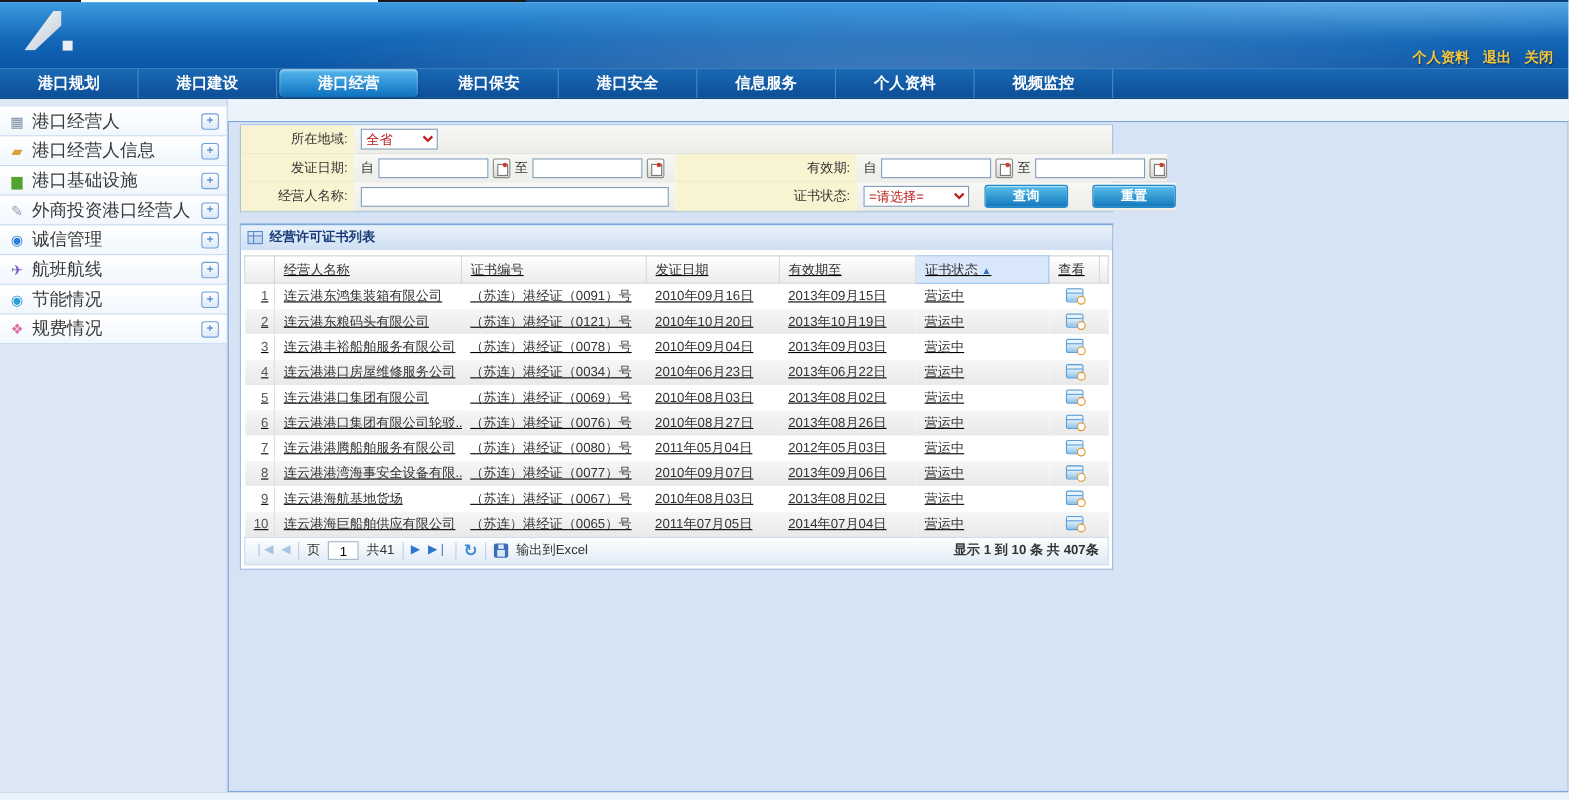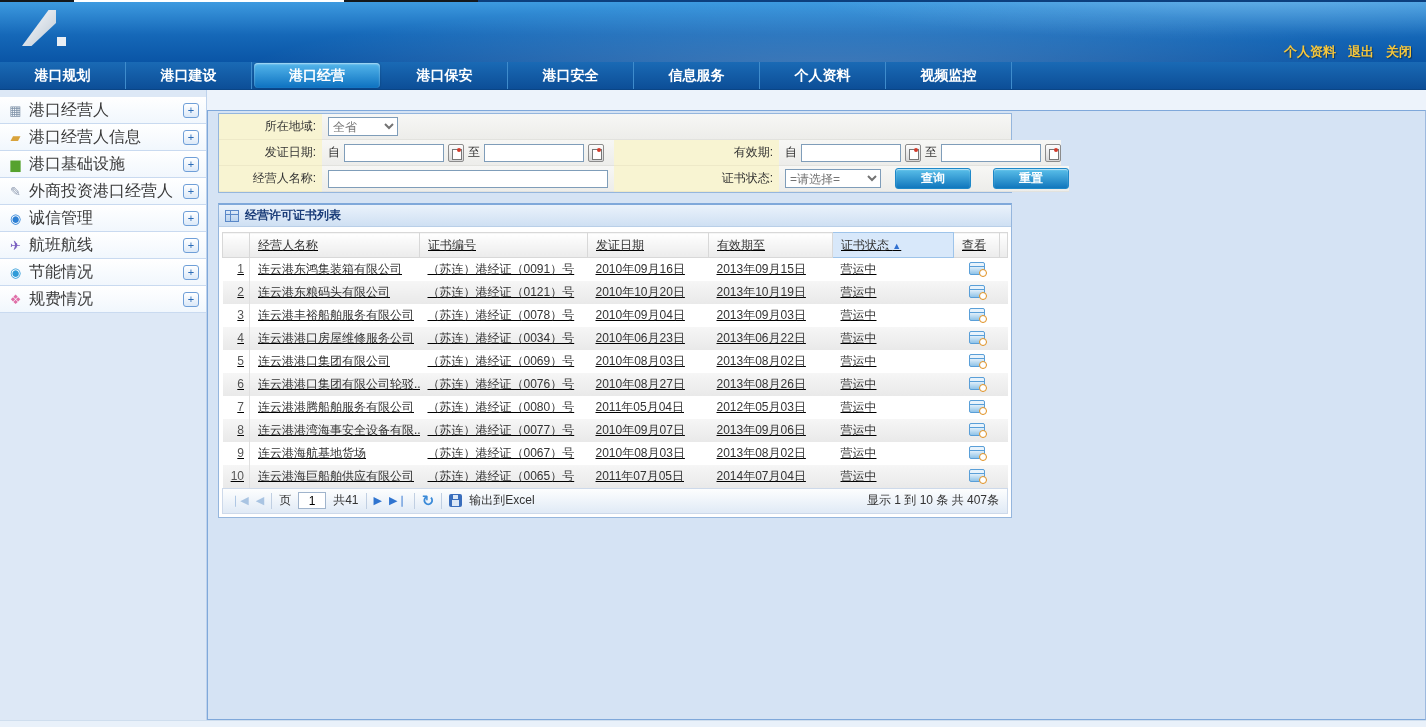--- a/index.html
+++ b/index.html
@@ -51,21 +51,21 @@
     background:#d5e3f4; padding:2px 0 0 10px; }
 
   
   .search-panel { width:794px; border:1px solid #95b6dd; background:#ffffff; }
   .s-row { display:grid; grid-template-columns:103px 292px 165px 1fr; height:26px; }
   .s-label { background:#f8f4d2; border-bottom:1px solid #eee9c8; display:flex; align-items:center;
     justify-content:flex-end; padding-right:6px; font-size:12px; color:#333; white-space:nowrap; }
   .s-cell { background:linear-gradient(#f7f7f5,#ededea); border-bottom:1px solid #e2e2de;
     display:flex; align-items:center; padding-left:6px; gap:4px; font-size:12px; color:#333; }
   .s-cell.span3 { grid-column:2 / 5; }
-  select.ctl { height:19px; font-size:12px; border:1px solid #7f9db9; background:#ffffff; color:#737373; }
+  select.ctl { height:19px; font-size:12px; border:1px solid #7f9db9; background:#ffffff; color:#b91c1c; }
   input.date-input { width:100px; height:18px; border:1px solid #7f9db9; font-size:12px; padding:0 3px; }
   input.name-input { width:280px; height:18px; border:1px solid #7f9db9; font-size:12px; padding:0 3px; }
   .cal-btn { position:relative; width:16px; height:18px; border:1px solid #8c8c8c; border-radius:2px;
     background:linear-gradient(#fdfdfd,#d8d8d8); cursor:pointer; }
   .cal-btn::before { content:""; position:absolute; left:3px; top:4px; width:8px; height:9px;
     background:#ffffff; border:1px solid #777; }
   .cal-btn::after { content:""; position:absolute; right:2px; top:3px; width:4px; height:4px;
     border-radius:50%; background:#d23a2a; }
   .btn { height:21px; width:76px; border:1px solid #1e88c8; border-radius:3px; color:#fff;
     font-size:12px; font-weight:bold; background:linear-gradient(#5bc0ea,#1177bd); cursor:pointer;
@@ -108,21 +108,21 @@
   .pg-btn { font-size:11px; cursor:pointer; line-height:1; }
   .pg-btn.disabled { color:#a9c4e2; cursor:default; }
   .pg-btn.on { color:#2f74d0; }
   .pg-sep { width:1px; height:16px; background:#c0cfe2; }
   .page-input { width:28px; height:17px; border:1px solid #a0b4cc; text-align:center; font-size:12px; }
   .refresh { color:#3a8ad8; font-size:15px; font-weight:bold; cursor:pointer; line-height:1; }
   .floppy { position:relative; width:13px; height:13px; background:#3a6ebc; border-radius:2px; cursor:pointer; }
   .floppy::before { content:""; position:absolute; left:3px; bottom:1px; width:7px; height:6px; background:#dce8f6; }
   .floppy::after { content:""; position:absolute; left:4px; top:1px; width:5px; height:4px; background:#dce8f6; }
   .export { cursor:pointer; }
-  .pg-summary { margin-left:auto; color:#333; }
+  .pg-summary { margin-left:auto; color:#333;font-weight:bold; }
 
   .footer-strip { height:7px; background:#e9f1fa; border-top:1px solid #cfdeee; }
 </style>
 </head>
 <body>
 
 <div class="top-strip"></div>
 
 <div class="header">
   <div class="brand">

